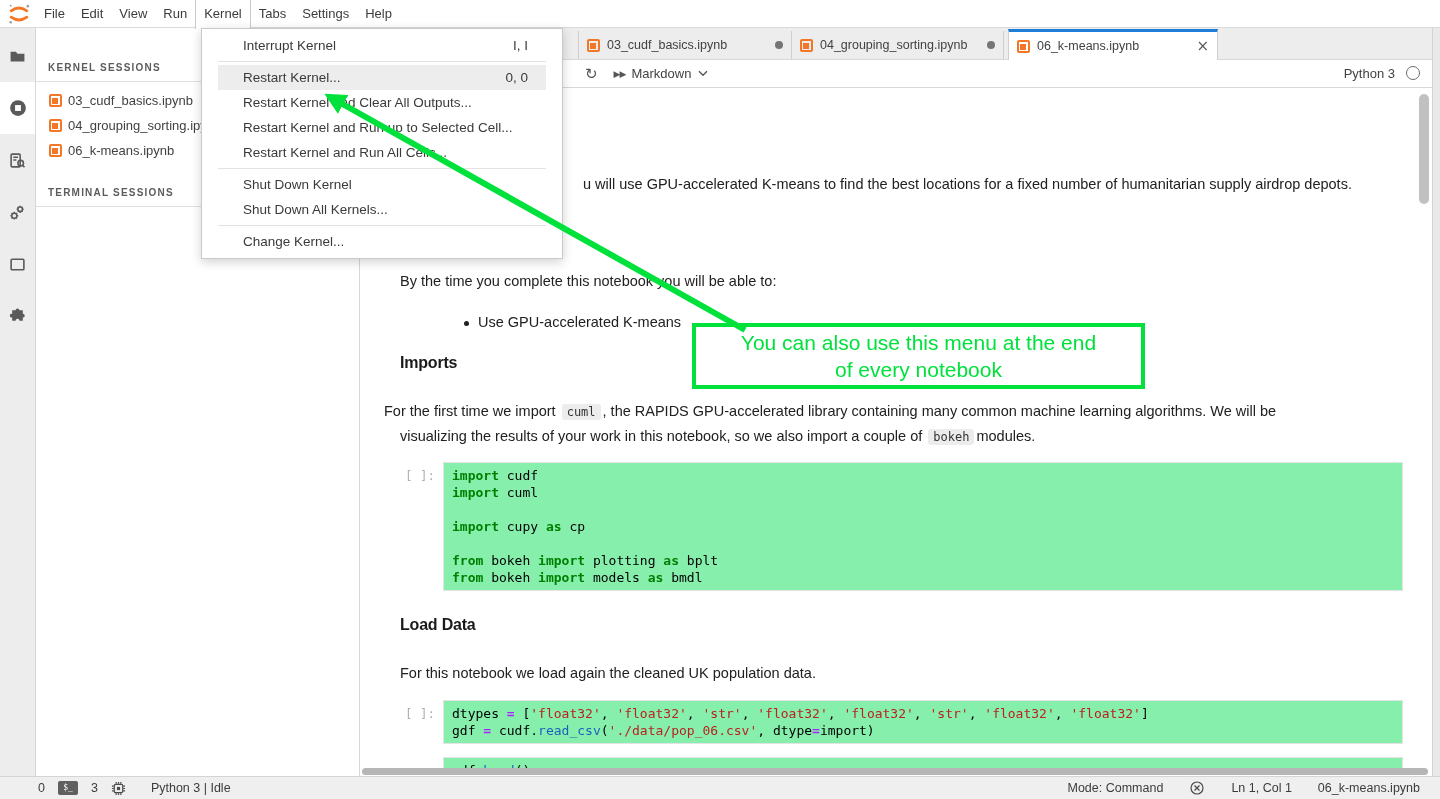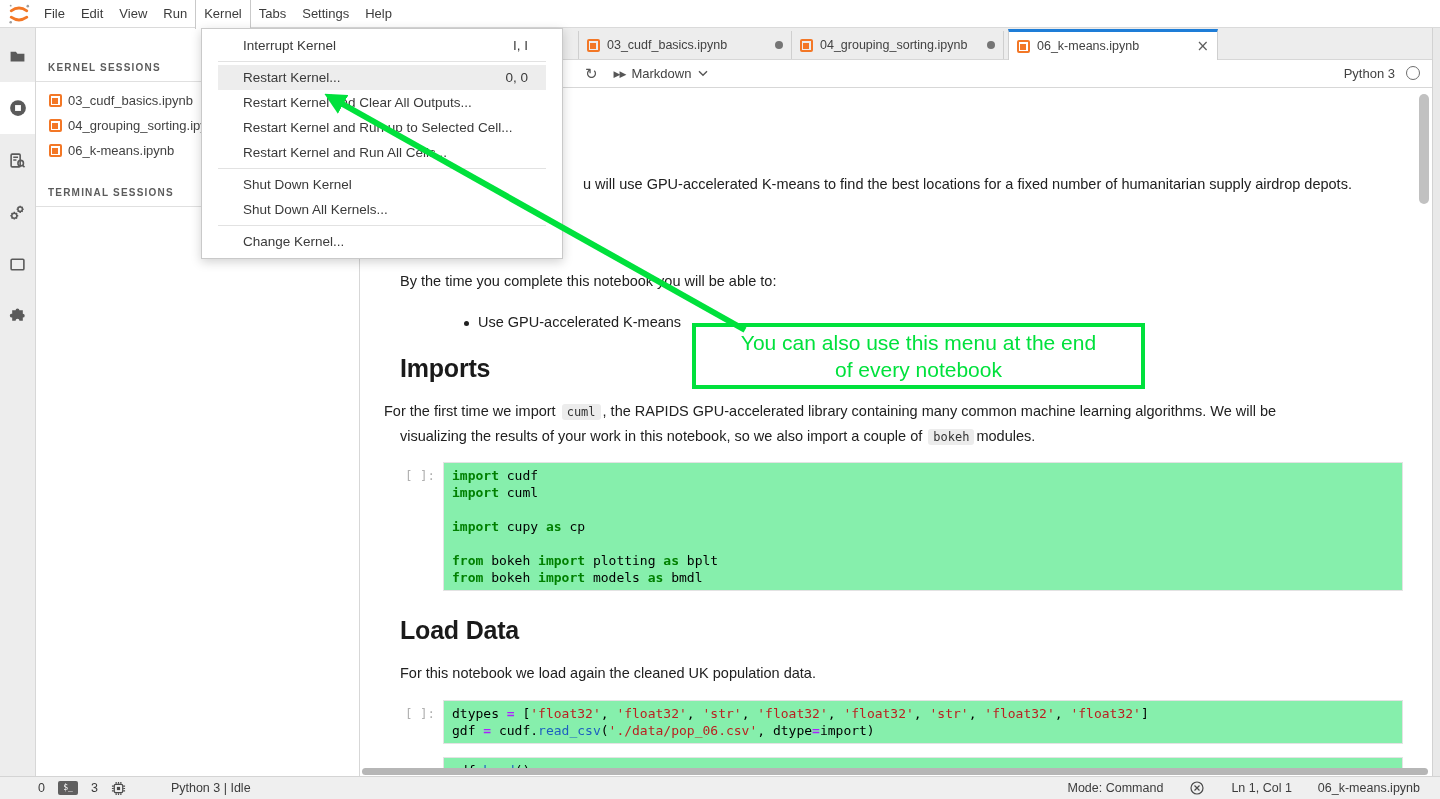--- a/index.html
+++ b/index.html
@@ -65,21 +65,21 @@
   .tb-ffwd { margin-left:16px; color:#565656; font-size:9px; letter-spacing:-1px; }
   .tb-celltype { margin-left:6px; font-size:13px; color:#424242; display:flex; align-items:center; }
   .tb-celltype svg { margin-left:7px; }
   .tb-right { margin-left:auto; display:flex; align-items:flex-start; padding-right:12px; }
   .tb-kernel { font-size:13px; color:#424242; margin-right:11px; }
   .kernel-circle { width:14px; height:14px; border:1.5px solid #6e6e6e; border-radius:50%; }
 
   
   .content { position:absolute; left:360px; top:88px; width:1072px; height:680px; background:#fff; overflow:hidden; z-index:5; }
   .md { position:absolute; font-size:14.5px; color:#212121; }
-  .md-h { position:absolute; font-size:25px; font-weight:700; color:#1a1a1a; letter-spacing:-0.2px; }
+  .md-h { position:absolute; font-size:16px; font-weight:700; color:#1a1a1a; letter-spacing:-0.2px; }
   .bullet-row { position:absolute; display:flex; align-items:flex-start; }
   .bullet-dot { width:5px; height:5px; border-radius:50%; background:#212121; margin:7px 9px 0 0; }
   .inline-code { font-family:"DejaVu Sans Mono", monospace; font-size:12px; background:#ececec;
                  padding:1px 5px; border-radius:3px; color:#333; margin:0 2px; }
 
   .cell { position:absolute; left:0; width:1043px; }
   .cell-prompt { position:absolute; left:0; top:6px; width:75px; text-align:right;
                  font-family:"DejaVu Sans Mono", monospace; font-size:12.5px; color:#b0b0b0; }
   .cell-editor { margin-left:83px; background:#86efac; border:1px solid #e3e3e3; padding:4px 8px;
                  font-family:"DejaVu Sans Mono", monospace; font-size:13px; color:#000; }
@@ -99,21 +99,21 @@
                   border-left:1px solid #d2d2d2; z-index:6; }
 
   
   .statusbar { position:absolute; left:0; top:776px; width:1440px; height:23px; background:#efefef;
                border-top:1px solid #d4d4d4; display:flex; align-items:center; font-size:12.5px;
                color:#3c3c3c; z-index:45; }
   .sb-left { display:flex; align-items:center; margin-left:38px; }
   .sb-left > * { margin-right:13px; }
   .term-badge { width:20px; height:14px; background:#5f5f5f; border-radius:2px; color:#fff;
                 font-family:"DejaVu Sans Mono", monospace; font-size:8px; line-height:14px; text-align:center; }
-  .sb-kernel-status { margin-left:32px; }
+  .sb-kernel-status { margin-left:12px; }
   .sb-right { margin-left:auto; display:flex; align-items:center; margin-right:20px; }
   .sb-right > * { margin-left:26px; }
 
   
   .anno-svg { position:absolute; left:0; top:0; width:1440px; height:799px; z-index:69; pointer-events:none; }
   .anno-box { position:absolute; left:692px; top:323px; width:453px; height:66px; border:4px solid #00e13c;
               display:flex; flex-direction:column; align-items:center; justify-content:center;
               z-index:70; color:#00e13c; font-size:21px; line-height:27px; text-align:center; background:transparent; }
 
   svg.gray-ic { display:block; }

